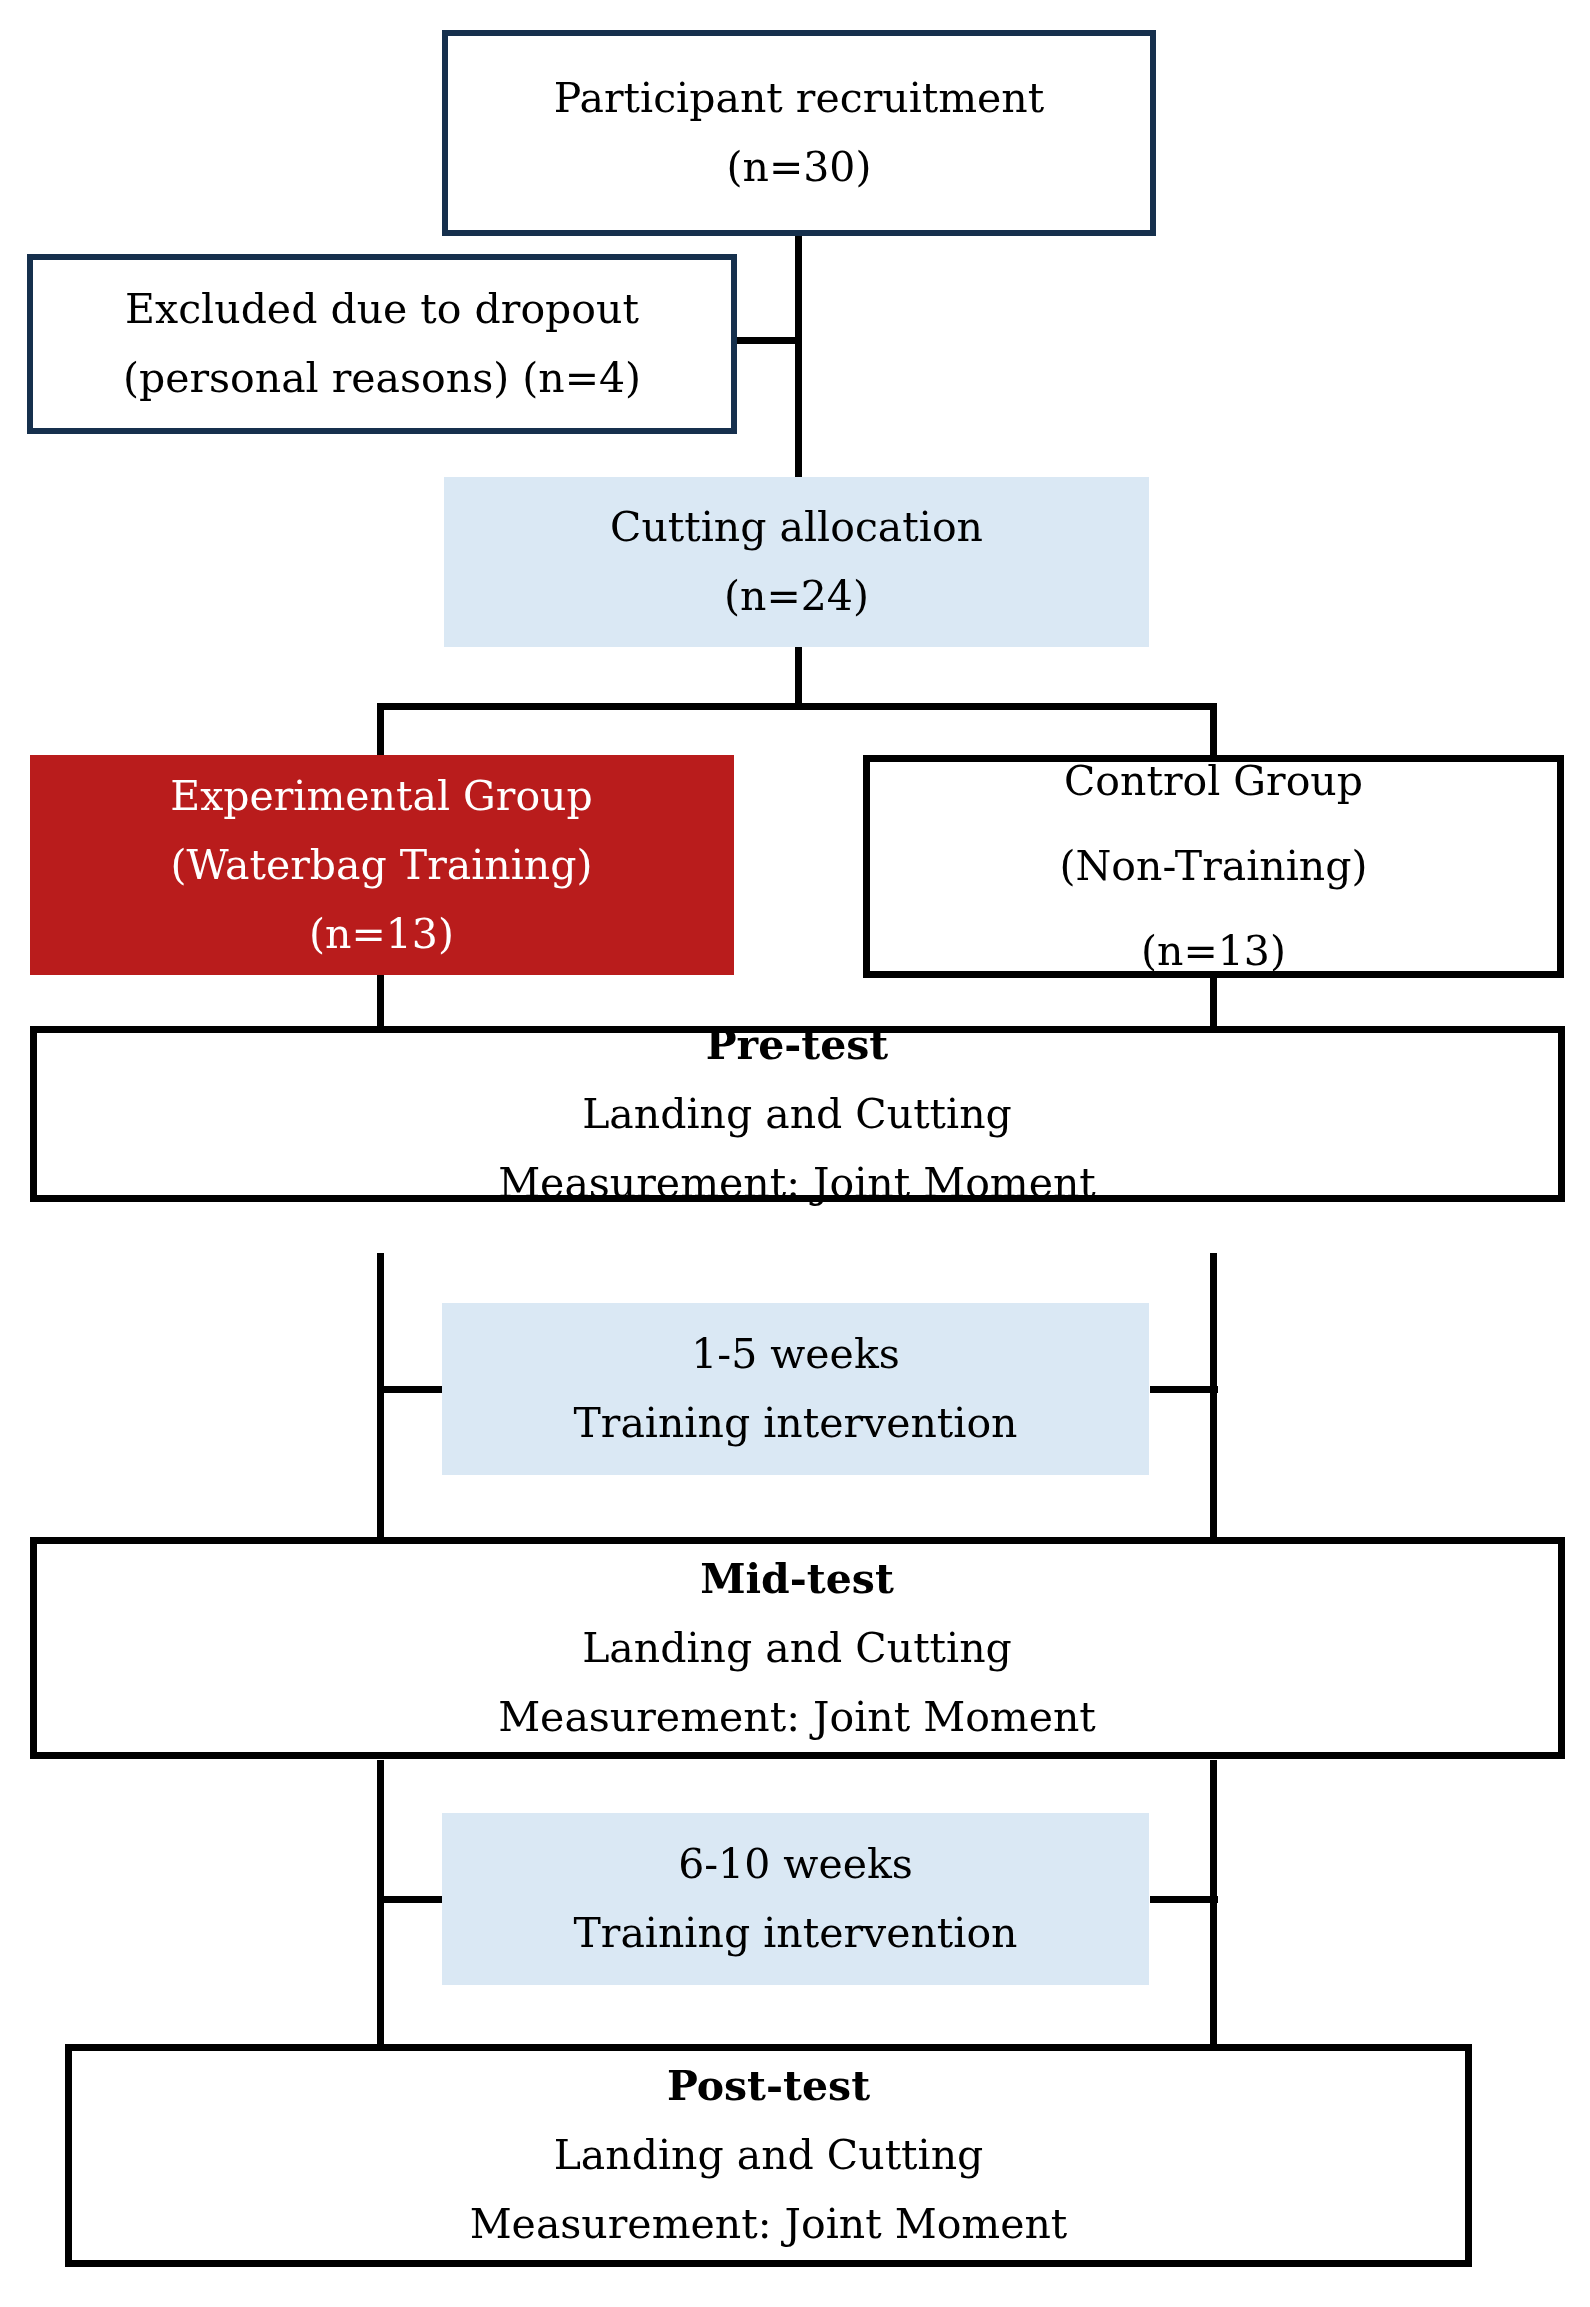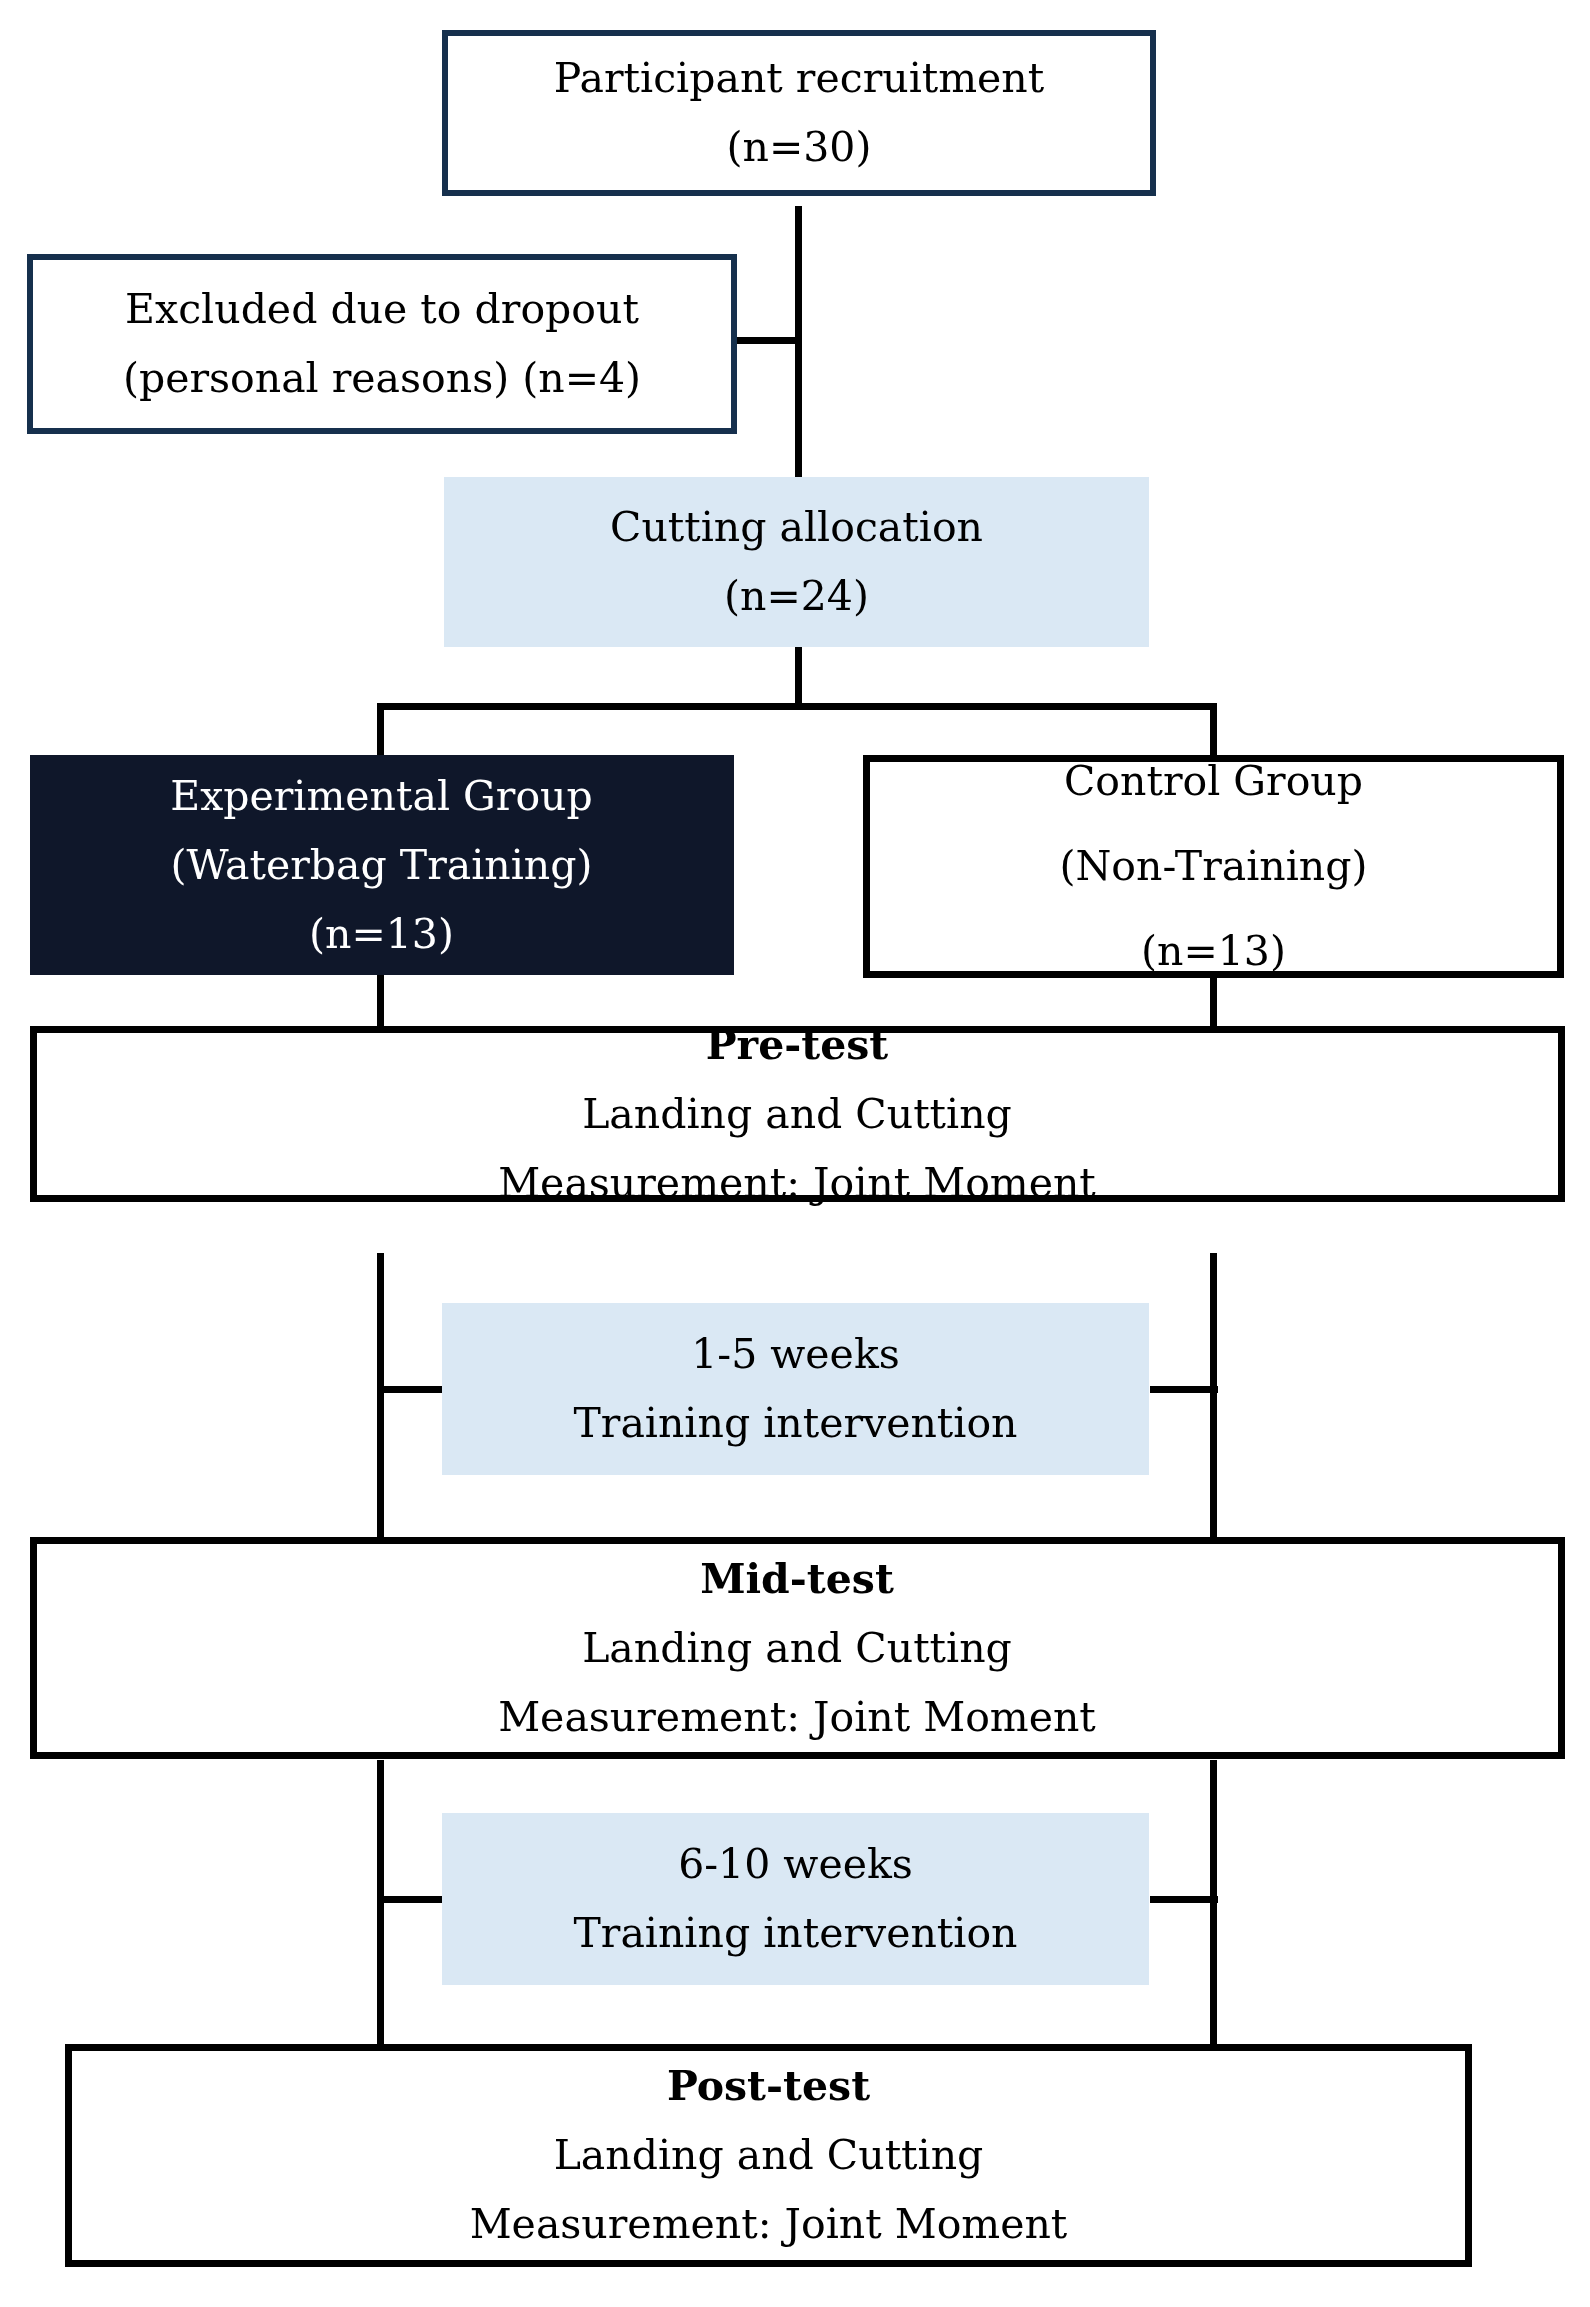--- a/index.html
+++ b/index.html
@@ -18,21 +18,21 @@
     justify-content:center;
     align-items:center;
     text-align:center;
     font-size:41px;
     line-height:69px;
     background:#ffffff;
   }
   .outline-navy{border:6px solid #16304D;}
   .outline-black{border:7px solid #000000;}
   .fill-light{background:#DAE8F4;}
-  .fill-dark{background:#0f172a;color:#ffffff;}
+  .fill-dark{background:#b91c1c;color:#ffffff;}
   .ln{white-space:nowrap;}
   .bold{font-weight:bold;}
   .conn{position:absolute;background:#000000;}
 </style>
 </head>
 <body>
 
 <div id="canvas">
 
   <div class="conn" style="left:795px;top:206px;width:7px;height:271px;"></div>
@@ -45,21 +45,21 @@
   <div class="conn" style="left:1210px;top:975px;width:7px;height:51px;"></div>
   <div class="conn" style="left:377px;top:1253px;width:7px;height:285px;"></div>
   <div class="conn" style="left:1210px;top:1253px;width:7px;height:285px;"></div>
   <div class="conn" style="left:384px;top:1386px;width:58px;height:7px;"></div>
   <div class="conn" style="left:1150px;top:1386px;width:68px;height:7px;"></div>
   <div class="conn" style="left:377px;top:1760px;width:7px;height:285px;"></div>
   <div class="conn" style="left:1210px;top:1760px;width:7px;height:285px;"></div>
   <div class="conn" style="left:384px;top:1896px;width:58px;height:7px;"></div>
   <div class="conn" style="left:1150px;top:1896px;width:68px;height:7px;"></div>
 
-  <div class="box outline-navy" style="left:442px;top:29.5px;width:714px;height:166px;">
+  <div class="box outline-navy" style="left:442px;top:29.5px;width:714px;height:206px;">
     <div class="ln">Participant recruitment</div>
     <div class="ln">(n=30)</div>
   </div>
 
   <div class="box outline-navy" style="left:27px;top:254px;width:710px;height:180px;">
     <div class="ln">Excluded due to dropout</div>
     <div class="ln">(personal reasons) (n=4)</div>
   </div>
 
   <div class="box fill-light" style="left:444px;top:477px;width:705px;height:170px;">

